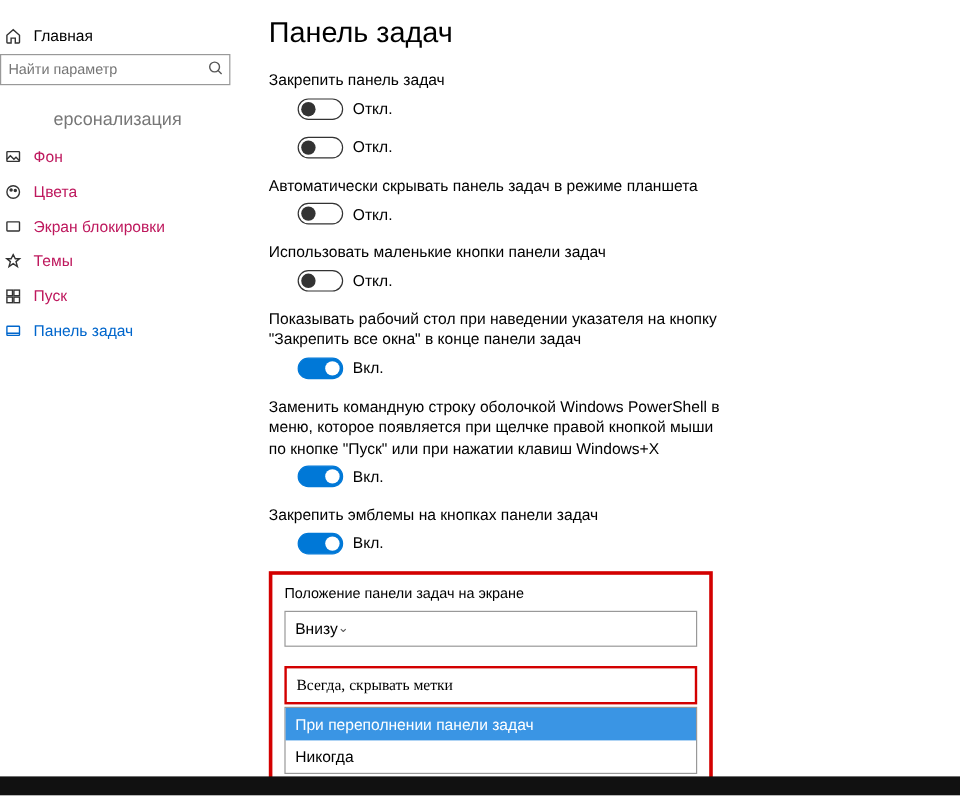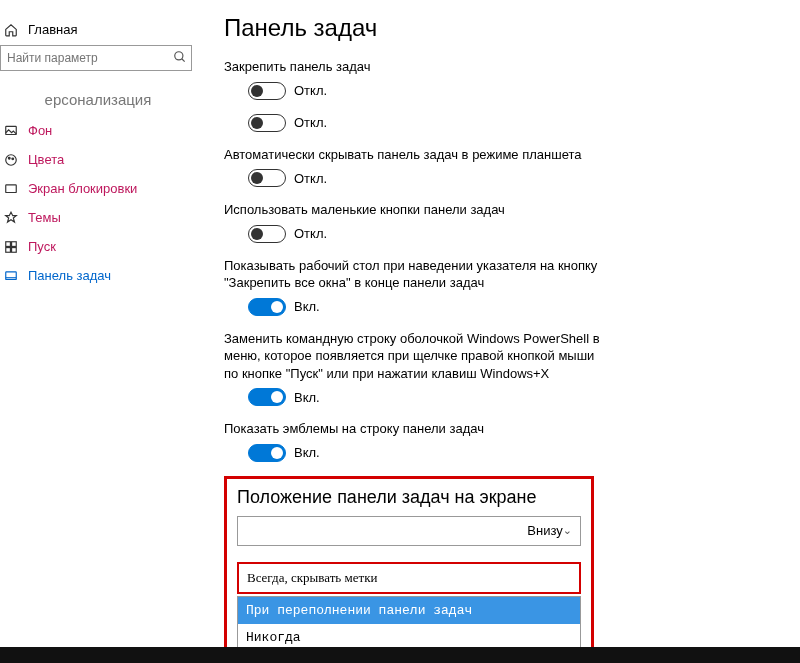--- a/index.html
+++ b/index.html
@@ -96,46 +96,45 @@
     right:2px; top:2px; width:12px; height:12px;
     border-radius:50%; background:#fff;
   }
   .tstate { font-size:13px; }
   .highlight-box {
     border: 3px solid #d30000;
     padding: 8px 10px 14px 10px;
     margin: 4px 0 16px 0;
     width: 370px;
   }
-  .sect-label { font-size:18px; margin-bottom:8px; }
+  .sect-label { font-size:12px; margin-bottom:8px; }
   .sel {
     border: 1px solid #999;
     height: 30px;
-    display:flex; align-items:center; justify-content:flex-end;
+    display:flex; align-items:center; justify-content:flex-start;
     padding: 0 8px;
     font-size:13px;
     background:#fff;
     margin-bottom: 16px;
   }
   .sel .chev { color:#555; font-size:11px; }
   .inner-highlight {
     border: 2px solid #d30000;
     padding: 6px 8px;
     margin-bottom: 0;
     font-family: Liberation Serif, serif;
   }
   .dd {
     border: 1px solid #999;
     background:#fff;
     margin-top: 2px;
   }
   .dd .ddi {
     padding: 6px 8px;
     font-size:13px;
-    font-family:Liberation Mono, monospace;
   }
   .dd .ddi.sel-i { background:#3a95e4; color:#fff; }
   .taskbar {
     position:absolute; left:0; right:0; bottom:0;
     height:16px; background:#111;
   }
 </style>
 </head>
 <body>
 
@@ -255,21 +254,21 @@
       </div>
     </div>
     <div class="opt">
       <div class="label">Заменить командную строку оболочкой Windows PowerShell в меню, которое появляется при щелчке правой кнопкой мыши по кнопке "Пуск" или при нажатии клавиш Windows+X</div>
       <div class="tog-row">
         <span class="toggle on"></span>
         <span class="tstate">Вкл.</span>
       </div>
     </div>
     <div class="opt">
-      <div class="label">Показать эмблемы на строку панели задач</div>
+      <div class="label">Закрепить эмблемы на кнопках панели задач</div>
       <div class="tog-row">
         <span class="toggle on"></span>
         <span class="tstate">Вкл.</span>
       </div>
     </div>
 
     <div class="highlight-box">
       <div class="sect-label">Положение панели задач на экране</div>
       <div class="sel">
         <span>Внизу</span>

